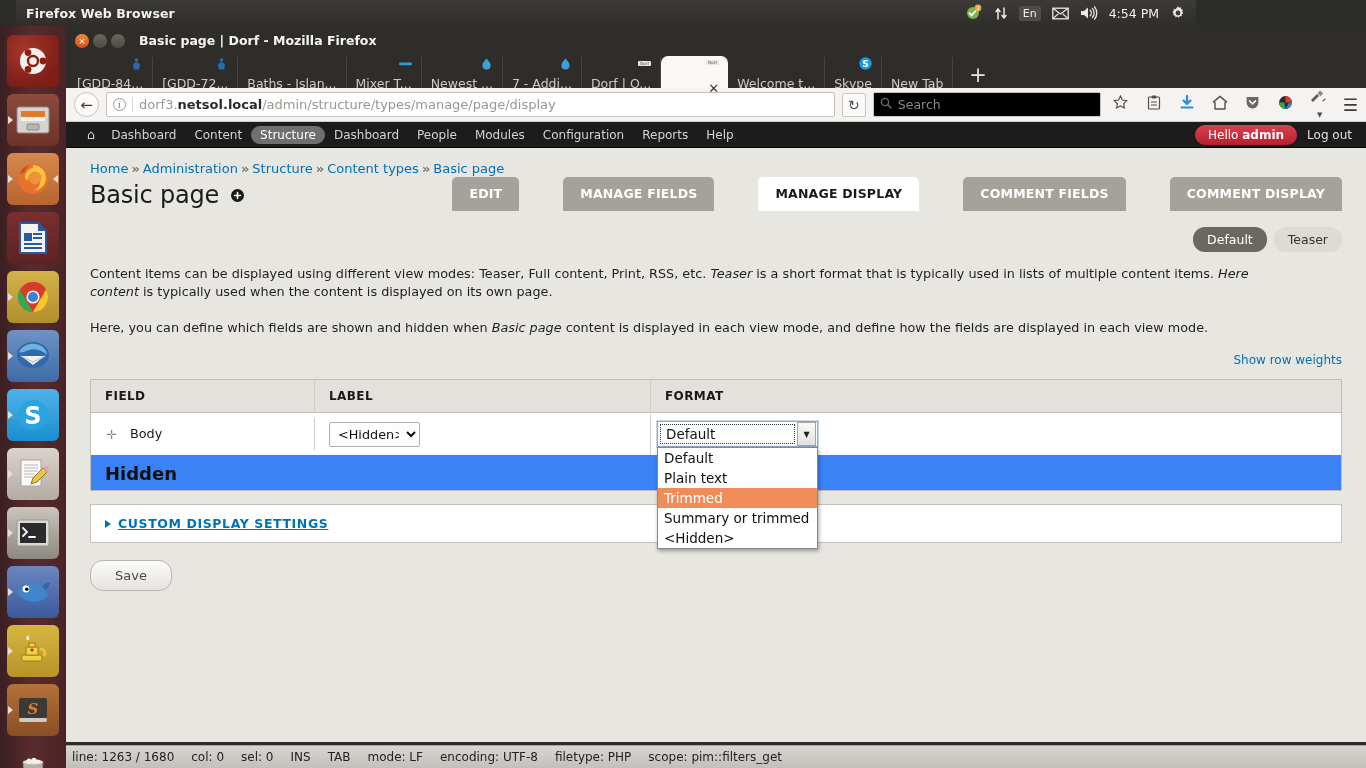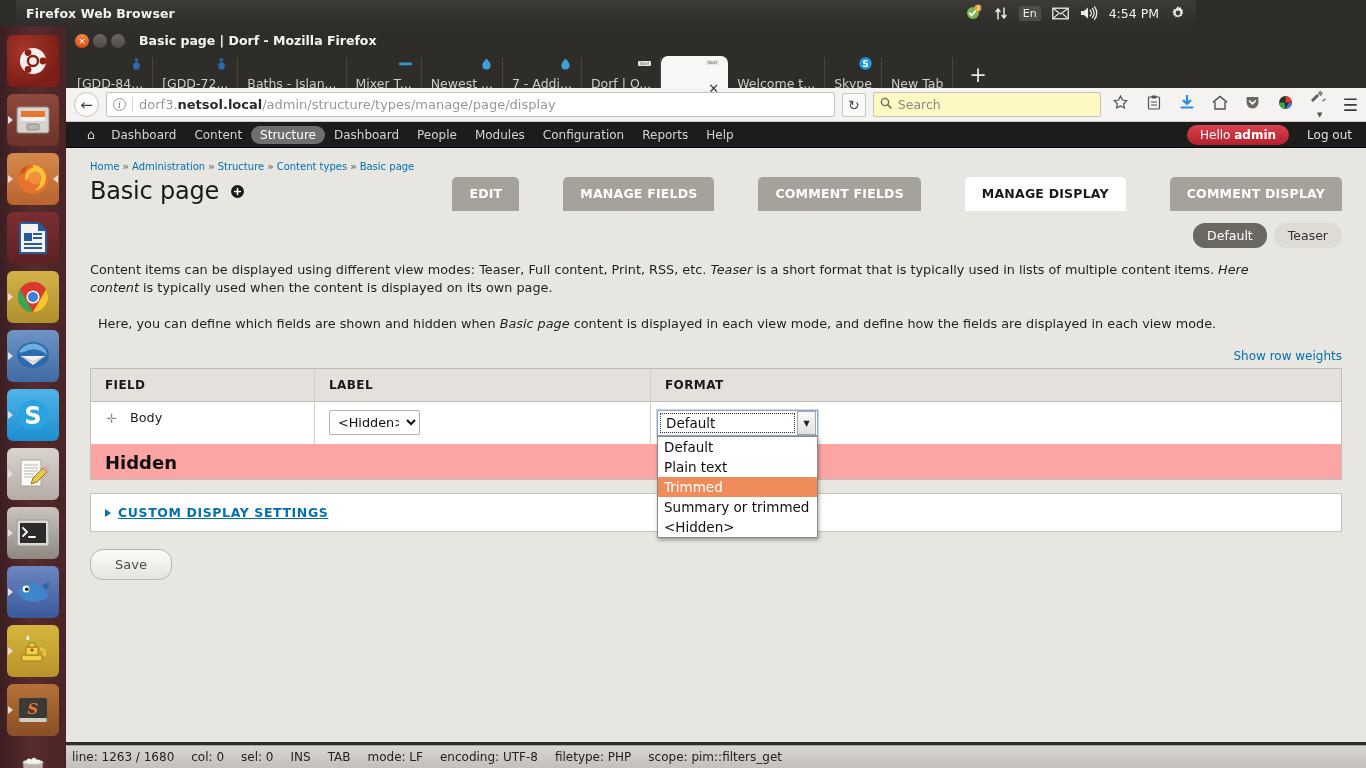--- a/index.html
+++ b/index.html
@@ -124,56 +124,56 @@
   }
   .url-sep { width: 1px; height: 15px; background: #d8d4cf; }
   #urlbar .url-text { white-space: nowrap; overflow: hidden; }
   #urlbar .url-host { color: #2a2a2a; font-weight: bold; }
   .nav-reload {
     width: 24px; height: 24px; border: 1px solid #cac5bf; border-radius: 2px;
     background: #fafaf9; display:flex;align-items:center;justify-content:center;
     font-size: 14px; color: #4a4a4a;
   }
   #searchbar {
-    width: 228px; height: 25px; background: #fef9c3;
+    width: 228px; height: 25px; background: #000000;
     border: 1px solid #c6c1bb; border-radius: 2px;
     display: flex; align-items: center; padding: 0 6px; gap: 6px;
     font-size: 12.5px; color: #8d8881;
   }
   .nav-ico { width: 26px; text-align: center; font-size: 15px; color: #55524e; }
   .nav-ico.blue { color: #1b7fd4; }
   #nav-menu { font-size: 17px; color: #3d3b38; padding-left: 4px; }
 
   
   #drupal-toolbar {
     height: 26px; background: #1c1c1c;
     border-bottom: 1px solid #000;
     display: flex; align-items: center; padding-left: 14px;
     font-size: 12px; color: #d6d4d0;
   }
   #drupal-toolbar .dt-item { padding: 2px 9px; white-space: nowrap; }
   #drupal-toolbar .dt-item.home { font-size: 13px; padding: 2px 7px; }
   #drupal-toolbar .dt-item.active {
     background: #6f6f6f; border-radius: 10px; color: #fff;
   }
-  #dt-right { margin-left: auto; display: flex; align-items: center; gap: 18px; padding-right: 14px; }
+  #dt-right { margin-left: auto; display: flex; align-items: center; gap: 10px; padding-right: 14px; }
   #hello-admin {
     background: linear-gradient(to bottom,#d8434f,#b4202c);
     color: #fff; font-size: 12px; padding: 3px 13px; border-radius: 11px;
   }
   #hello-admin b { font-weight: bold; }
   #logout { color: #e2e0dc; font-size: 12px; }
 
   
   #page {
     position: relative;
     height: 594px; background: #e8e6e1;
     padding: 0 24px; overflow: hidden;
   }
-  #breadcrumb { padding-top: 13px; font-size: 10px; color: #0071b3; }
+  #breadcrumb { padding-top: 13px; font-size: 13px; color: #0071b3; }
   #breadcrumb .sep { color: #7a7770; margin: 0 3px; font-weight: bold; }
   #title-row { display: flex; align-items: center; gap: 12px; margin-top: 5px; }
   #page-title { font-size: 24px; font-weight: normal; color: #1a1a1a; letter-spacing: -.2px; }
   #title-gear {
     width: 13px; height: 13px; border-radius: 50%; background: #1a1a1a;
     display:flex;align-items:center;justify-content:center;
     color:#fff; font-size: 9px; line-height: 1;
   }
 
   #tabs-row {
@@ -188,43 +188,43 @@
     margin-left: 39px;
   }
   .drupal-tab.active { background: #fff; color: #1a1a1a; }
 
   #viewmode-row { display: flex; justify-content: flex-end; gap: 7px; margin-top: 18px; }
   .vm-btn { font-size: 12.5px; padding: 5px 14px; border-radius: 12px; }
   .vm-btn.active { background: #6b6862; color: #fff; }
   .vm-btn.inactive { background: #dedbd5; color: #333; }
 
   .help-p { font-size: 12.8px; color: #1f1f1f; line-height: 18px; margin-top: 13px; max-width: 1208px; }
-  .help-p.second { margin-top: 18px; margin-left: 8px; }
+  .help-p.second { margin-top: 18px; }
   .help-p i { font-style: italic; }
 
   #show-weights {
     text-align: right; font-size: 12px; color: #0071b3; margin-top: 16px;
   }
 
   
   #display-table {
-    margin-top: 5px; background: #fca5a5;
+    margin-top: 12px; background: #3b82f6;
     border: 1px solid #c0bcb6;
     position: relative;
   }
   #table-head { display: flex; background: #e4e1dc; border-bottom: 1px solid #c0bcb6; }
   .th {
     font-size: 12px; font-weight: bold; color: #1a1a1a;
     letter-spacing: .4px; padding: 9px 0 9px 14px;
   }
   .col-field  { width: 224px; border-right: 1px solid #d2cec8; }
   .col-label  { width: 336px; border-right: 1px solid #d2cec8; }
   .col-format { flex: 1 1 auto; }
 
-  .tr { display: flex; background: #fff; }
+  .tr { display: flex; align-items: center; background: #fff; }
   .td { padding: 8px 0 8px 14px; font-size: 12.8px; color: #1a1a1a; }
   .drag-handle {
     display: inline-block; width: 13px; text-align: center;
     color: #8a8780; font-size: 13px; margin-right: 12px; vertical-align: middle;
   }
 
   select.drupal-select {
     font-family: "DejaVu Sans", "Liberation Sans", sans-serif;
     font-size: 12.8px; color: #111;
     background: #fdfdfd;
@@ -674,22 +674,22 @@
         <svg width="11" height="11" viewBox="0 0 11 11">
             <circle cx="5.5" cy="5.5" r="5.5" fill="#1a1a1a"></circle>
             <path d="M5.5 2.6v5.8M2.6 5.5h5.8" stroke="#fff" stroke-width="1.6" stroke-linecap="round"></path>
           </svg>
       </span>
     </div>
 
     <div id="tabs-row">
         <div class="drupal-tab">EDIT</div>
         <div class="drupal-tab">MANAGE FIELDS</div>
+        <div class="drupal-tab active">MANAGE DISPLAY</div>
         <div class="drupal-tab">COMMENT FIELDS</div>
-        <div class="drupal-tab active">MANAGE DISPLAY</div>
         <div class="drupal-tab">COMMENT DISPLAY</div>
       </div>
 
     <div id="viewmode-row">
         <div class="vm-btn active">Default</div>
         <div class="vm-btn inactive">Teaser</div>
       </div>
 
     <p class="help-p"><span>Content items can be displayed using different view modes: Teaser, Full content, Print, RSS, etc. </span><i>Teaser</i><span> is a short format that is typically used in lists of multiple content items. </span><i>Here content</i><span> is typically used when the content is displayed on its own page.</span></p>
 

